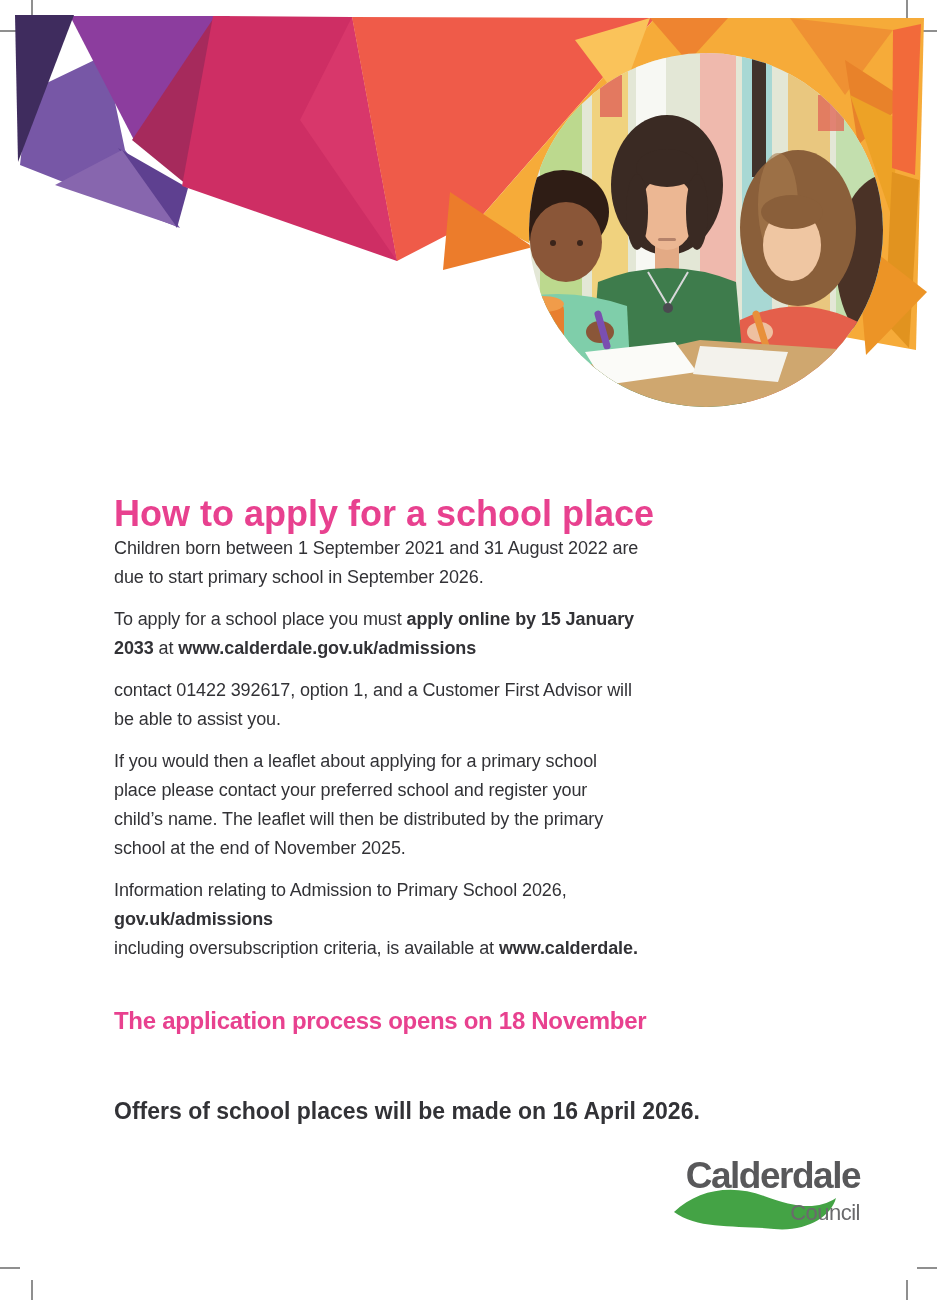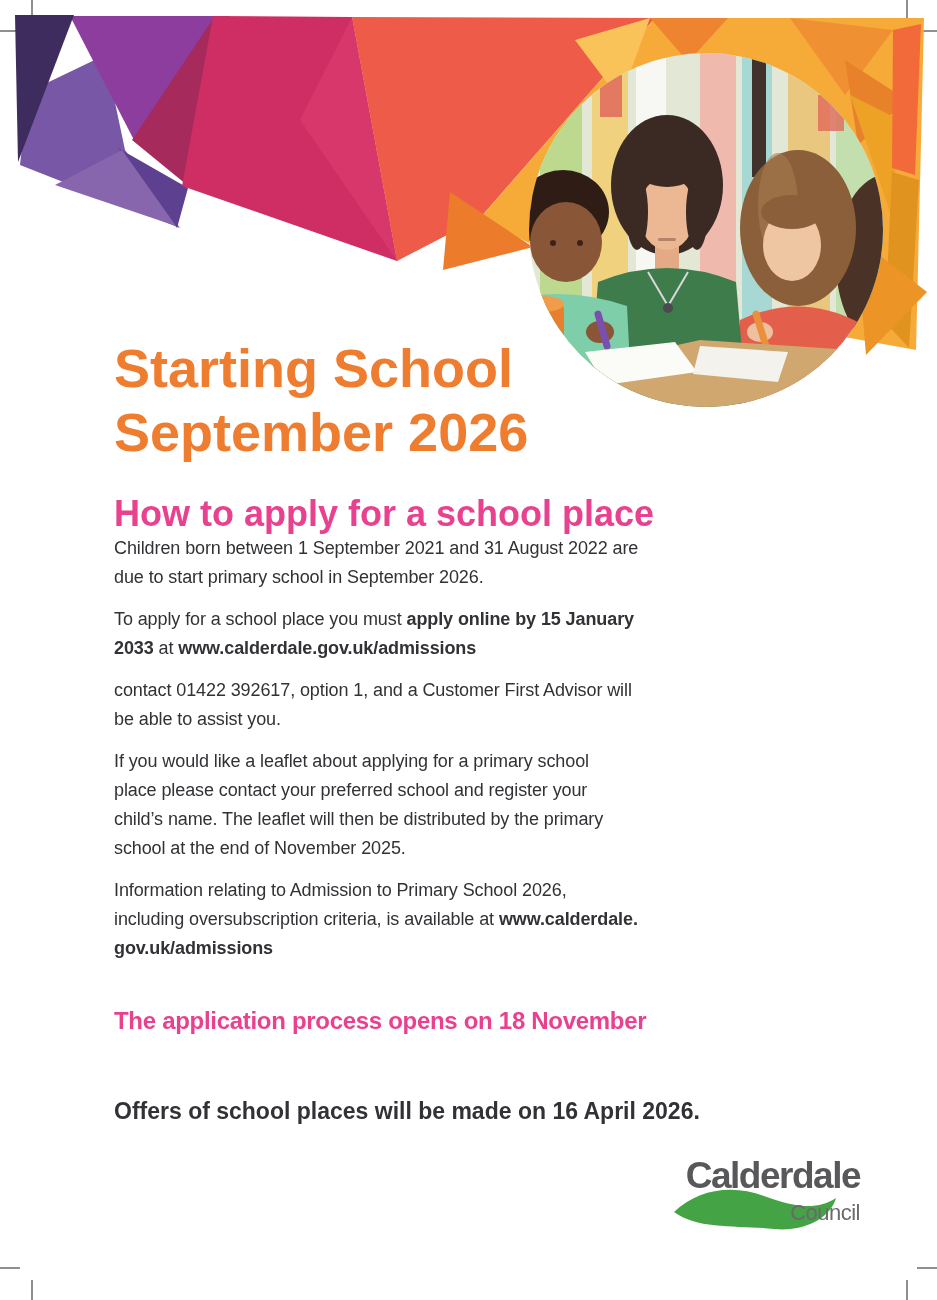--- a/index.html
+++ b/index.html
@@ -139,50 +139,46 @@
       <g>
         <polygon points="529,378 700,340 883,352 883,407 529,407" fill="#cfa76f"></polygon>
         <polygon points="585,352 675,342 697,372 605,385" fill="#fbfbf8"></polygon>
         <polygon points="700,346 788,352 778,382 693,374" fill="#f3f2ec"></polygon>
         <rect x="520" y="302" width="44" height="66" rx="8" fill="#e87f2e"></rect>
         <ellipse cx="542" cy="304" rx="22" ry="8" fill="#f09c4a"></ellipse>
       </g>
     </g>
   </svg>
 
-  <h1 class="page-title">
-    <span>Starting School</span>
-    <span>September 2026</span>
-  </h1>
 
   <h2 class="subtitle">How to apply for a school place</h2>
 
   <div class="body-copy" id="body-copy">
       <p class="para">
         <span class="bline"><span>Children born between 1 September 2021 and 31 August 2022 are</span></span>
         <span class="bline"><span>due to start primary school in September 2026.</span></span>
       </p>
       <p class="para">
         <span class="bline"><span>To apply for a school place you must </span><span class="b">apply online by 15 January</span></span>
         <span class="bline"><span class="b">2033</span><span> at </span><span class="b">www.calderdale.gov.uk/admissions</span></span>
       </p>
       <p class="para">
         <span class="bline"><span>contact 01422 392617, option 1, and a Customer First Advisor will</span></span>
         <span class="bline"><span>be able to assist you.</span></span>
       </p>
       <p class="para">
-        <span class="bline"><span>If you would like a leaflet about applying for a primary school</span></span>
+        <span class="bline"><span>If you would then a leaflet about applying for a primary school</span></span>
         <span class="bline"><span>place please contact your preferred school and register your</span></span>
         <span class="bline"><span>child’s name. The leaflet will then be distributed by the primary</span></span>
         <span class="bline"><span>school at the end of November 2025.</span></span>
       </p>
       <p class="para">
         <span class="bline"><span>Information relating to Admission to Primary School 2026,</span></span>
+        <span class="bline"><span class="b">gov.uk/admissions</span></span>
         <span class="bline"><span>including oversubscription criteria, is available at </span><span class="b">www.calderdale.</span></span>
-        <span class="bline"><span class="b">gov.uk/admissions</span></span>
       </p>
     </div>
 
   <div class="highlight">
     <span>The application process opens on 18 November</span>
   </div>
 
   <div class="offers">Offers of school places will be made on 16 April 2026.</div>
 
   <svg id="council-logo" width="210" height="100" viewBox="0 0 210 100">

